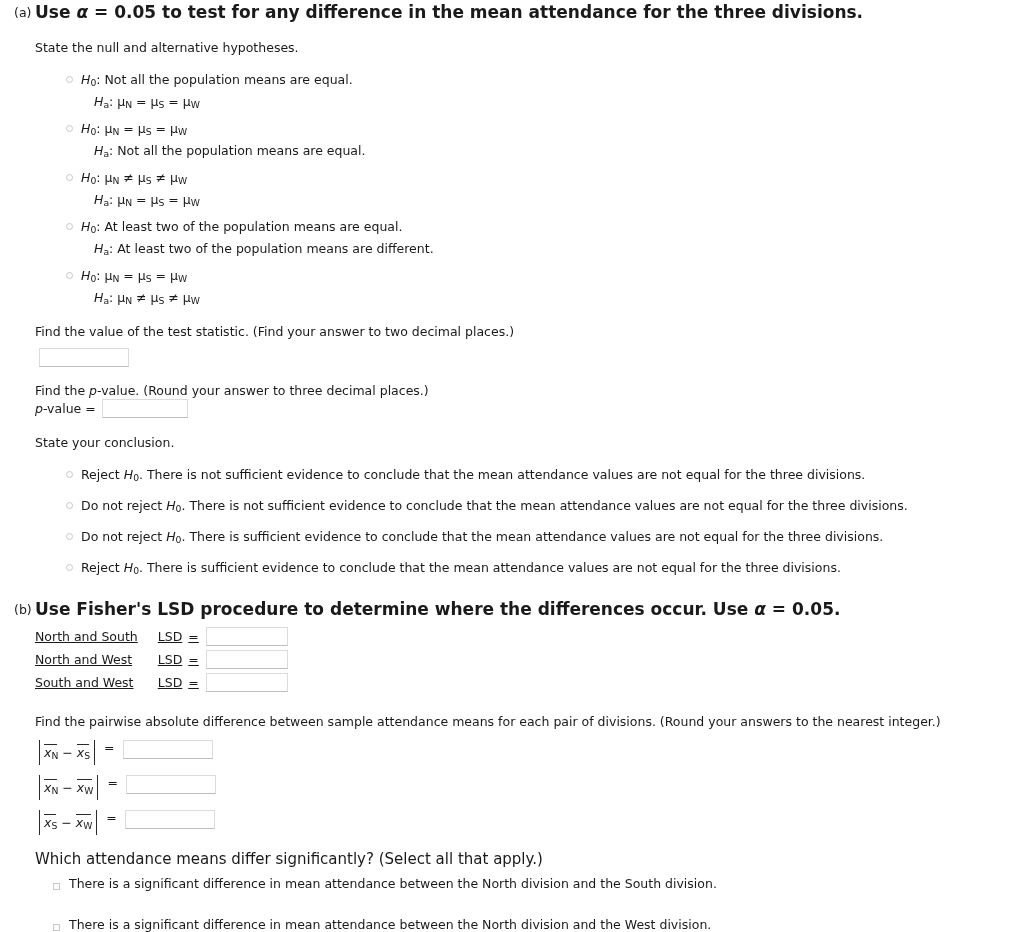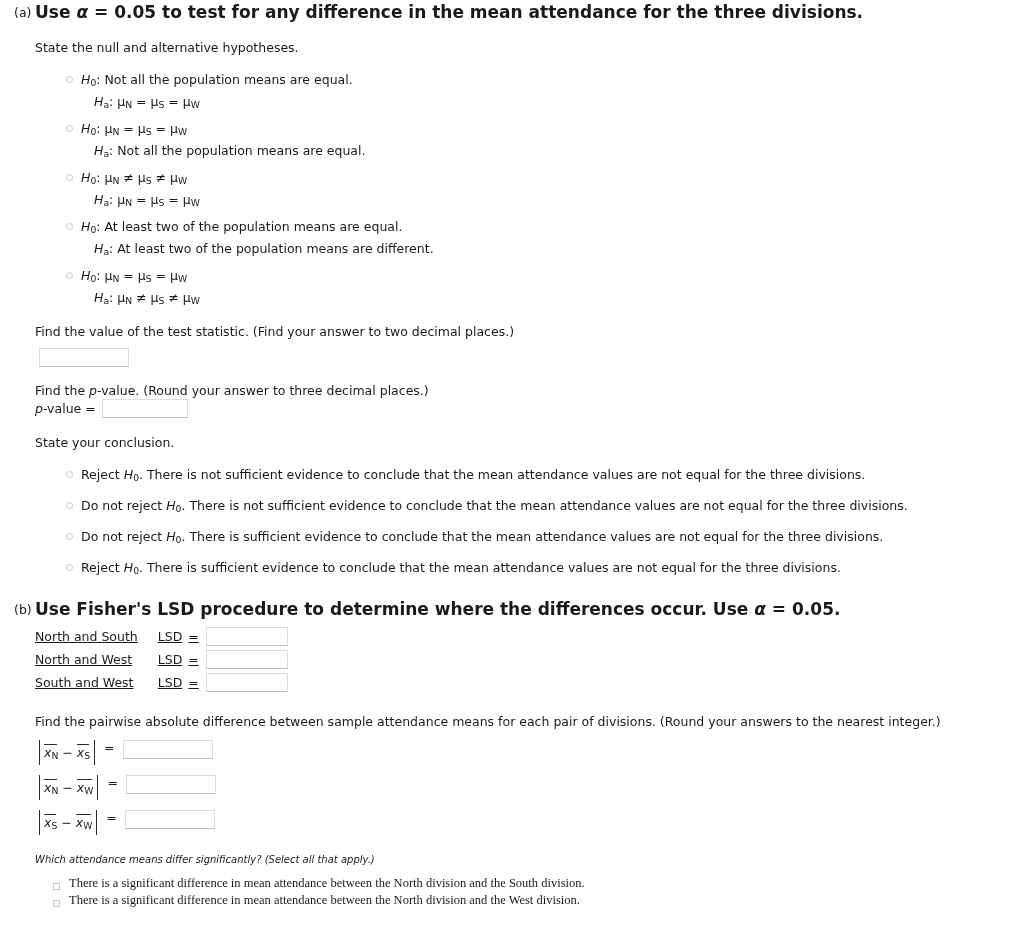--- a/index.html
+++ b/index.html
@@ -145,29 +145,28 @@
     position: absolute;
     left: 0px;
     right: 1px;
     top: -1px;
     height: 1px;
     background: #2a2a2a;
   }
   .minus { padding: 0 4px; font-style: normal; }
   .pw-eq { margin: 0 8px 0 9px; }
 
-  .q-head { margin-top: 16px; font-size: 10px; line-height: 17px; font-style: italic; }
+  .q-head { margin-top: 16px; font-size: 15px; line-height: 17px; }
 
   .cb-list { margin-top: 7px; }
   .cb-item {
     display: flex;
     align-items: center;
     margin-left: 18px;
-    margin-bottom: 0;
-    font-family: Liberation Serif, serif;
+    margin-bottom: 24px;
   }
 
   .spacer-lg { height: 22px; }
 </style>
 </head>
 <body>
 
 <div class="page">
 
   <div class="part" style="padding-top:4px;">

